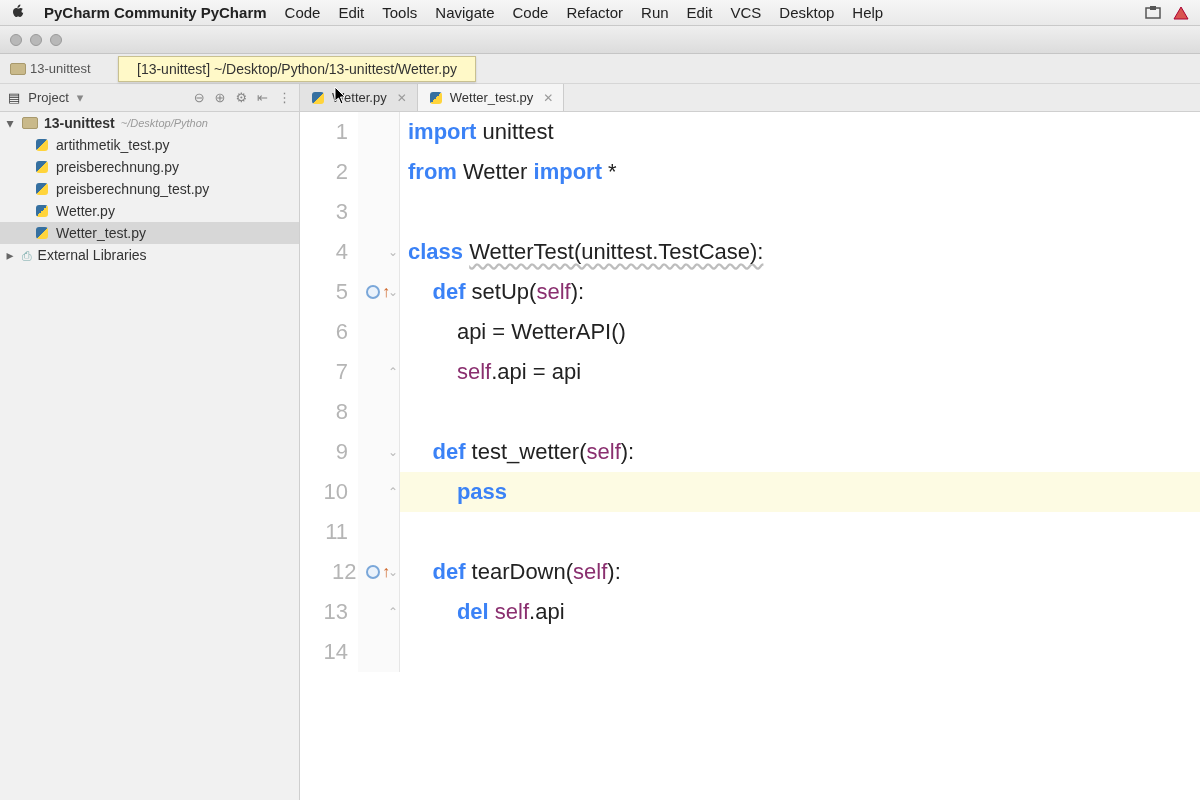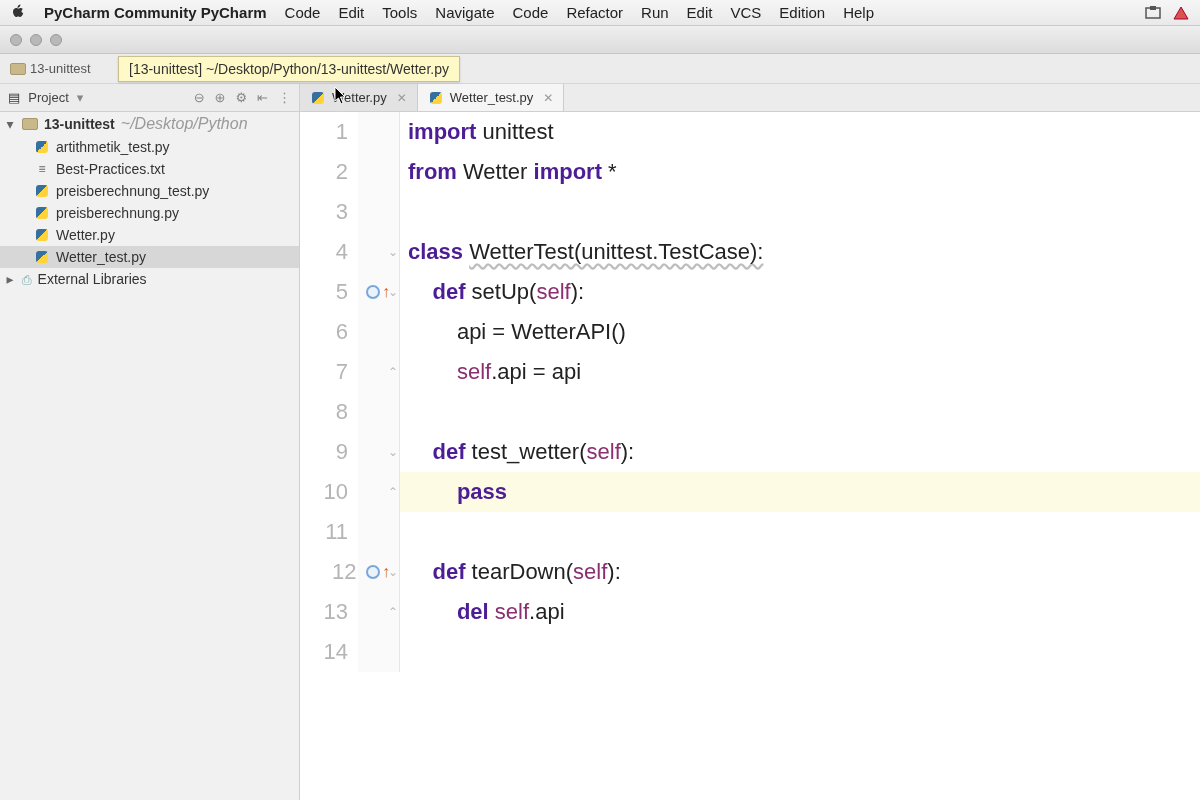--- a/index.html
+++ b/index.html
@@ -17,56 +17,56 @@
   .traffic { display:flex; gap:8px; padding-left:10px; }
   .dot { width:12px; height:12px; border-radius:50%; }
   .dot.red { background:#b8b8b8; border:1px solid #9a9a9a;}
   .dot.yel { background:#b8b8b8; border:1px solid #9a9a9a;}
   .dot.grn { background:#b8b8b8; border:1px solid #9a9a9a;}
   .winTitle { position:absolute; left:0; right:0; text-align:center; font-size:13px; color:#444; display:flex; gap:6px; justify-content:center; align-items:center;}
 
   
   .breadcrumb-bar { height: 30px; background:#ececec; border-bottom:1px solid #d6d6d6; display:flex; align-items:center; padding:0 10px; gap:6px; position:relative;}
   .crumb { display:flex; align-items:center; gap:4px; color:#555; font-size:13px;}
-  .tooltip { position:absolute; left:118px; top:2px; background:#fff9c8; border:1px solid #c8c090; padding:4px 10px; font-size:14px; color:#333; box-shadow:0 1px 2px rgba(0,0,0,.15); z-index:20;}
+  .tooltip { position:absolute; left:118px; top:2px; background:#fff9c8; border:1px solid #c8c090; padding:4px 18px; font-size:14px; color:#333; box-shadow:0 1px 2px rgba(0,0,0,.15); z-index:20;}
 
   
   .toolbar { height: 28px; background:#ececec; border-bottom:1px solid #cfcfcf; display:flex; align-items:center;}
   .tool-left { width:300px; height:100%; display:flex; align-items:center; gap:8px; padding:0 8px; border-right:1px solid #d0d0d0;}
   .tool-left .label { font-size:13px; color:#444; }
   .tool-icons { margin-left:auto; display:flex; gap:10px; color:#888;}
   .tool-icons span{ cursor:default; }
   .tabs { display:flex; height:100%; align-items:stretch;}
   .tab { display:flex; align-items:center; gap:6px; padding:0 10px; border-right:1px solid #ccc; background:#e3e3e3; font-size:13px; color:#333; position:relative;}
   .tab.active { background:#f5f5f5; }
   .tab .close { color:#999; font-size:12px; margin-left:4px;}
 
   
   .main { display:flex; height: calc(800px - 26px - 28px - 30px - 28px); }
   .sidebar { width:300px; background:#f1f1f1; border-right:1px solid #cfcfcf; overflow:auto; font-size:14px; color:#333;}
   .tree-row { display:flex; align-items:center; gap:6px; padding:3px 6px; white-space:nowrap;}
   .tree-row.selected { background:#d7d7d7; }
   .tree-row .disclosure { width:12px; text-align:center; color:#666;}
-  .tree-row .muted { color:#9a9a9a; font-style:italic; font-size:16px;}
+  .tree-row .muted { color:#9a9a9a; font-style:italic; font-size:11px;}
   .indent1 { padding-left: 34px; }
   .indent0 { padding-left: 4px; }
   .file-ico, .folder-ico, .py-small, .txt-ico { width:16px; height:16px; display:inline-flex; align-items:center; justify-content:center;}
   .folder-ico::before{content:"";display:block;width:14px;height:10px;background:#c9b98a;border:1px solid #a8996c;border-radius:2px;}
   .py-small::before{ content:""; display:block; width:12px;height:12px; background:linear-gradient(135deg,#3670a0 50%,#ffd43b 50%); border-radius:3px;}
   .txt-ico::before{ content:"≡"; font-size:12px; color:#666;}
   .lib-ico::before{ content:"⎙"; color:#7aa; font-size:12px;}
 
   
   .editor { flex:1; background:#fff; display:flex; font-family: "Menlo","Consolas",monospace; font-size:22px; line-height:40px; position:relative;}
   .gutter-nums { width:58px; text-align:right; color:#b5b5b5; background:#fff; padding-right:10px; border-right:none;}
   .gutter-marks { width:42px; background:#fafafa; border-right:1px solid #e6e6e6; position:relative;}
   .code { flex:1; padding-left:8px; white-space:pre; color:#222; position:relative;}
   .hl-line { position:absolute; left:0; right:0; height:40px; background:#fdfbe3; z-index:0;}
   .code .line { position:relative; z-index:1; }
-  .kw { color:#4c1d95; font-weight:700; }
+  .kw { color:#3b82f6; font-weight:700; }
   .self { color:#8a2f6f; }
   .fn { color:#222; }
   .cls { text-decoration: underline wavy #bdbdbd; text-underline-offset:4px;}
   .mark { position:absolute; left:8px; width:24px; height:40px; display:flex; align-items:center; justify-content:center;}
   .mark .circle{ width:14px;height:14px;border:2px solid #7aa7d9;border-radius:50%; background:#eaf2fb;}
   .mark .arrow{ color:#d06a2f; font-weight:700; margin-left:2px; font-size:16px;}
   .fold { position:absolute; left:30px; width:10px; height:40px; display:flex; align-items:center; color:#bbb; font-size:12px;}
   .cursor-img { position:absolute; top:86px; left:334px; z-index:50; }
 </style>
 </head>
@@ -79,21 +79,21 @@
   <span class="app-name">PyCharm Community PyCharm</span>
   <span>Code</span>
   <span>Edit</span>
   <span>Tools</span>
   <span>Navigate</span>
   <span>Code</span>
   <span>Refactor</span>
   <span>Run</span>
   <span>Edit</span>
   <span>VCS</span>
-  <span>Edition</span>
+  <span>Desktop</span>
   <span>Help</span>
   <span class="spacer"></span>
   <span class="tray">
     <span>
         <svg width="18" height="16">
           <rect x="2" y="3" width="14" height="10" fill="none" stroke="#555" stroke-width="1.5"></rect>
           <rect x="6" y="1" width="6" height="4" fill="#555"></rect>
         </svg>
       </span>
     <span>
@@ -158,30 +158,26 @@
       <span class="folder-ico"></span>
       <b>13-unittest</b>
       <span class="muted">~/Desktop/Python</span>
     </div>
     <div id="tree-files">
         <div class="tree-row indent1">
           <span class="py-small"></span>
           <span>artithmetik_test.py</span>
         </div>
         <div class="tree-row indent1">
-          <span class="txt-ico"></span>
-          <span>Best-Practices.txt</span>
+          <span class="py-small"></span>
+          <span>preisberechnung.py</span>
         </div>
         <div class="tree-row indent1">
           <span class="py-small"></span>
           <span>preisberechnung_test.py</span>
-        </div>
-        <div class="tree-row indent1">
-          <span class="py-small"></span>
-          <span>preisberechnung.py</span>
         </div>
         <div class="tree-row indent1">
           <span class="py-small"></span>
           <span>Wetter.py</span>
         </div>
         <div class="tree-row indent1 selected">
           <span class="py-small"></span>
           <span>Wetter_test.py</span>
         </div>
       </div>

